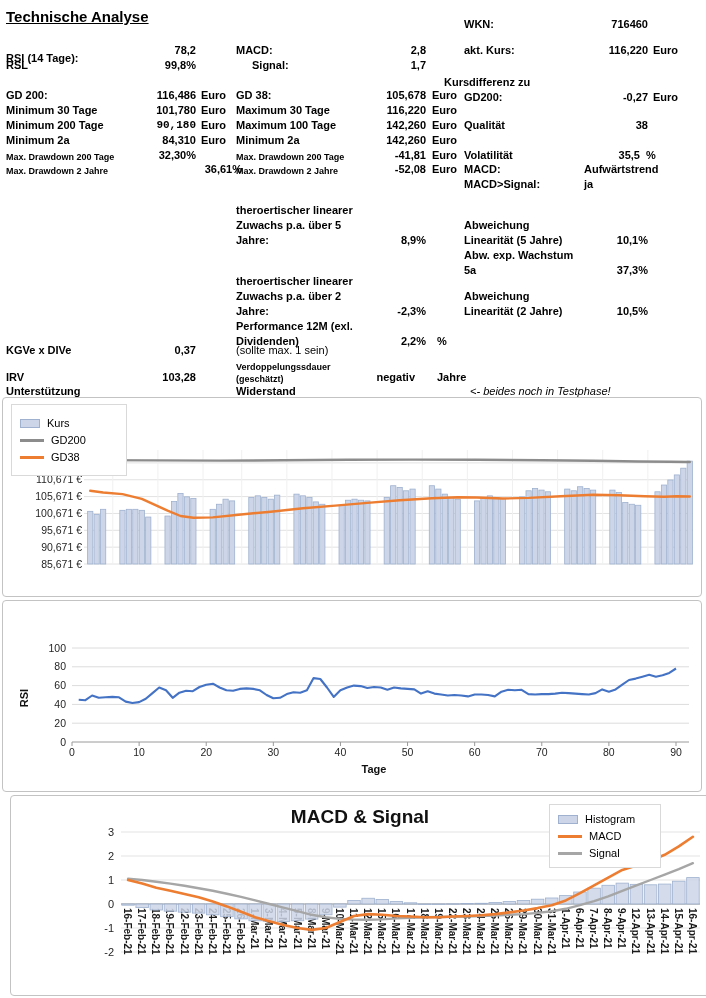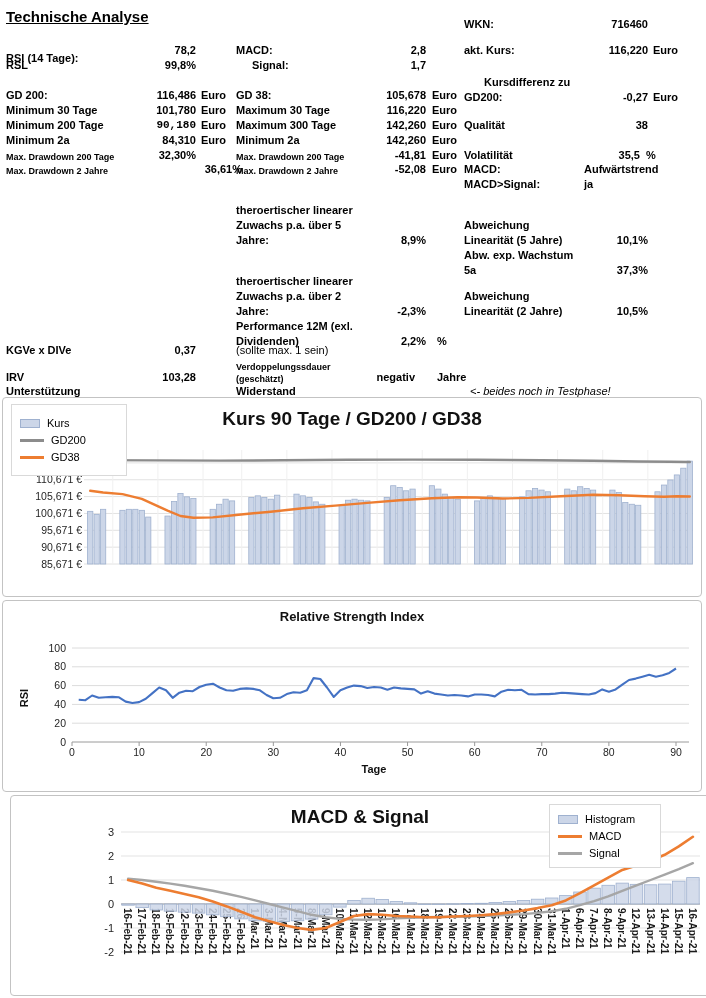--- a/index.html
+++ b/index.html
@@ -53,40 +53,40 @@
     <div class="cell" style="left: 236px; top: 44px;">MACD:</div>
     <div class="cell rt" style="left: 326px; top: 44px; width: 100px;">2,8</div>
     <div class="cell" style="left: 252px; top: 59px;">Signal:</div>
     <div class="cell rt" style="left: 326px; top: 59px; width: 100px;">1,7</div>
     <div class="cell" style="left: 236px; top: 89px;">GD 38:</div>
     <div class="cell rt" style="left: 326px; top: 89px; width: 100px;">105,678</div>
     <div class="cell" style="left: 432px; top: 89px;">Euro</div>
     <div class="cell" style="left: 236px; top: 104px; text-align: center;">Maximum 30 Tage</div>
     <div class="cell rt" style="left: 326px; top: 104px; width: 100px;">116,220</div>
     <div class="cell" style="left: 432px; top: 104px;">Euro</div>
-    <div class="cell" style="left: 236px; top: 119px;">Maximum 300 Tage</div>
+    <div class="cell" style="left: 236px; top: 119px;">Maximum 100 Tage</div>
     <div class="cell rt" style="left: 326px; top: 119px; width: 100px;">142,260</div>
     <div class="cell" style="left: 432px; top: 119px;">Euro</div>
     <div class="cell" style="left: 236px; top: 134px;">Minimum 2a</div>
     <div class="cell rt" style="left: 326px; top: 134px; width: 100px;">142,260</div>
     <div class="cell" style="left: 432px; top: 134px;">Euro</div>
     <div class="cell sm" style="left: 236px; top: 151px;">Max. Drawdown 200 Tage</div>
     <div class="cell rt" style="left: 326px; top: 149px; width: 100px;">-41,81</div>
     <div class="cell" style="left: 432px; top: 149px;">Euro</div>
     <div class="cell sm" style="left: 236px; top: 165px;">Max. Drawdown 2 Jahre</div>
     <div class="cell rt" style="left: 326px; top: 163px; width: 100px;">-52,08</div>
     <div class="cell" style="left: 432px; top: 163px;">Euro</div>
   </div>
 
 <div class="cell" style="left:464px;top:18px">WKN:</div>
 <div class="cell rt" style="left:548px;top:18px;width:100px">716460</div>
 <div class="cell" style="left:464px;top:44px">akt. Kurs:</div>
 <div class="cell rt" style="left:548px;top:44px;width:100px">116,220</div>
 <div class="cell" style="left:653px;top:44px">Euro</div>
-<div class="cell" style="left:484px;top:76px">Kursdifferenz zu</div>
+<div class="cell" style="left:444px;top:76px">Kursdifferenz zu</div>
 <div class="cell" style="left:464px;top:91px">GD200:</div>
 <div class="cell rt" style="left:548px;top:91px;width:100px">-0,27</div>
 <div class="cell" style="left:653px;top:91px">Euro</div>
 <div class="cell" style="left:464px;top:119px">Qualität</div>
 <div class="cell rt" style="left:548px;top:119px;width:100px">38</div>
 <div class="cell" style="left:464px;top:149px">Volatilität</div>
 <div class="cell rt" style="left:540px;top:149px;width:100px">35,5</div>
 <div class="cell" style="left:646px;top:149px">%</div>
 <div class="cell" style="left:464px;top:163px">MACD:</div>
 <div class="cell" style="left:584px;top:163px">Aufwärtstrend</div>
@@ -122,21 +122,20 @@
 <div class="cell" style="left:437px;top:371px">Jahre</div>
 <div class="cell" style="left:236px;top:385px">Widerstand</div>
 
 <div class="cell" style="left:6px;top:344px">KGVe x DIVe</div>
 <div class="cell rt" style="left:96px;top:344px;width:100px">0,37</div>
 <div class="cell" style="left:6px;top:371px">IRV</div>
 <div class="cell rt" style="left:96px;top:371px;width:100px">103,28</div>
 <div class="cell" style="left:6px;top:385px">Unterstützung</div>
 
 <div class="panel" style="left:2px;top:397px;width:698px;height:198px">
-  <div class="chart-title t-big">Kurs 90 Tage / GD200 / GD38</div>
   <div class="legend" id="legend1" style="left:8px;top:6px;width:116px;height:72px">
       <div class="legend-item">
         <span class="sw-bar" style="background: rgb(204, 214, 232); border: 1px solid rgb(159, 177, 207);"></span>
         <span>Kurs</span>
       </div>
       <div class="legend-item">
         <span class="sw-line" style="background: rgb(140, 140, 140);"></span>
         <span>GD200</span>
       </div>
       <div class="legend-item">
@@ -241,21 +240,20 @@
         <rect x="671.2595744680851" y="76.93718407283694" width="5.246808510638298" height="89.06281592716306" fill="#ccd6e8" stroke="#9fb1cf" stroke-width="0.8"></rect>
         <rect x="677.7063829787235" y="70.19740459369183" width="5.246808510638298" height="95.80259540630817" fill="#ccd6e8" stroke="#9fb1cf" stroke-width="0.8"></rect>
         <rect x="684.1531914893617" y="63.120636140589426" width="5.246808510638298" height="102.87936385941057" fill="#ccd6e8" stroke="#9fb1cf" stroke-width="0.8"></rect>
       </g>
       <polyline points="87.2,62.1 151.7,62.4 216.2,62.6 280.6,62.3 345.1,61.8 409.6,61.6 474.0,61.8 538.5,62.3 590.1,62.8 635.2,63.5 667.4,63.8 686.8,64.0" fill="none" stroke="#8c8c8c" stroke-width="2.4" stroke-linejoin="round" stroke-linecap="round"></polyline>
       <polyline points="87.2,92.8 100.1,94.5 119.5,96.1 138.8,100.9 164.6,112.7 177.5,118.0 190.4,119.7 209.7,119.4 235.5,116.7 267.7,113.7 300.0,110.3 332.2,107.6 364.4,104.9 396.7,102.2 428.9,100.2 454.7,99.2 474.0,99.5 499.8,100.5 525.6,99.9 557.8,98.2 590.1,96.8 615.9,97.2 641.6,98.2 661.0,98.8 673.9,98.2 686.8,98.5" fill="none" stroke="#ed7d31" stroke-width="2.4" stroke-linejoin="round" stroke-linecap="round"></polyline>
     </svg>
 </div>
 
 <div class="panel" style="left:2px;top:600px;width:698px;height:190px">
-  <div class="chart-title t-mid">Relative Strength Index</div>
   <svg id="svg2" width="696" height="188">
       <line x1="69" x2="686" y1="141" y2="141" stroke="#9a9a9a" stroke-width="1"></line>
       <text x="63" y="144.5" font-family="&quot;Liberation Sans&quot;,sans-serif" font-size="10.5" fill="#262626" text-anchor="end">0</text>
       <line x1="69" x2="686" y1="122.2" y2="122.2" stroke="#dcdcdc" stroke-width="1"></line>
       <text x="63" y="125.7" font-family="&quot;Liberation Sans&quot;,sans-serif" font-size="10.5" fill="#262626" text-anchor="end">20</text>
       <line x1="69" x2="686" y1="103.4" y2="103.4" stroke="#dcdcdc" stroke-width="1"></line>
       <text x="63" y="106.9" font-family="&quot;Liberation Sans&quot;,sans-serif" font-size="10.5" fill="#262626" text-anchor="end">40</text>
       <line x1="69" x2="686" y1="84.6" y2="84.6" stroke="#dcdcdc" stroke-width="1"></line>
       <text x="63" y="88.1" font-family="&quot;Liberation Sans&quot;,sans-serif" font-size="10.5" fill="#262626" text-anchor="end">60</text>
       <line x1="69" x2="686" y1="65.80000000000001" y2="65.80000000000001" stroke="#dcdcdc" stroke-width="1"></line>

